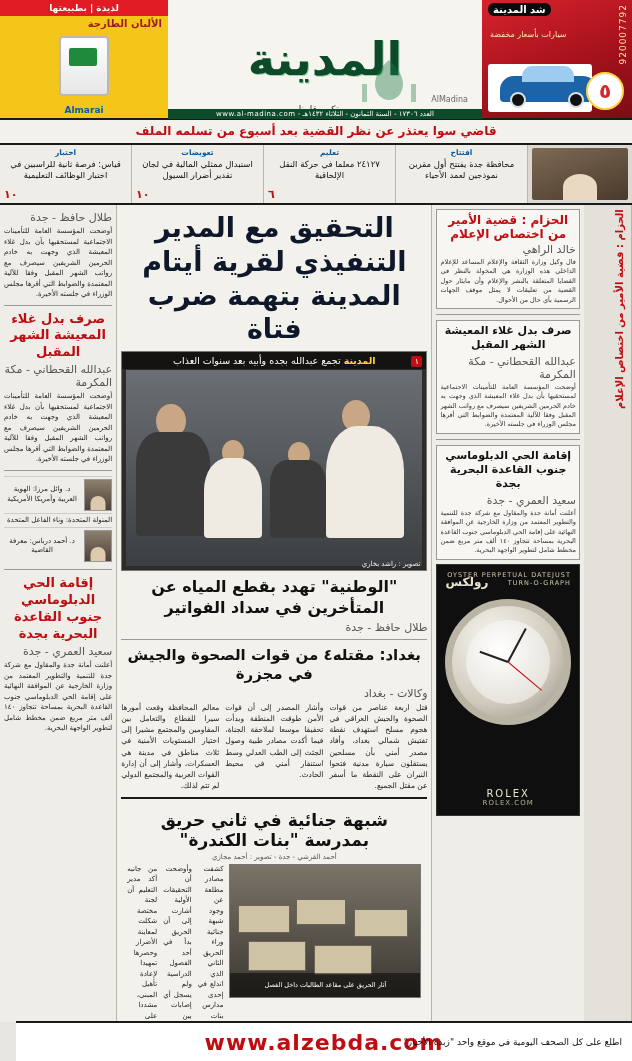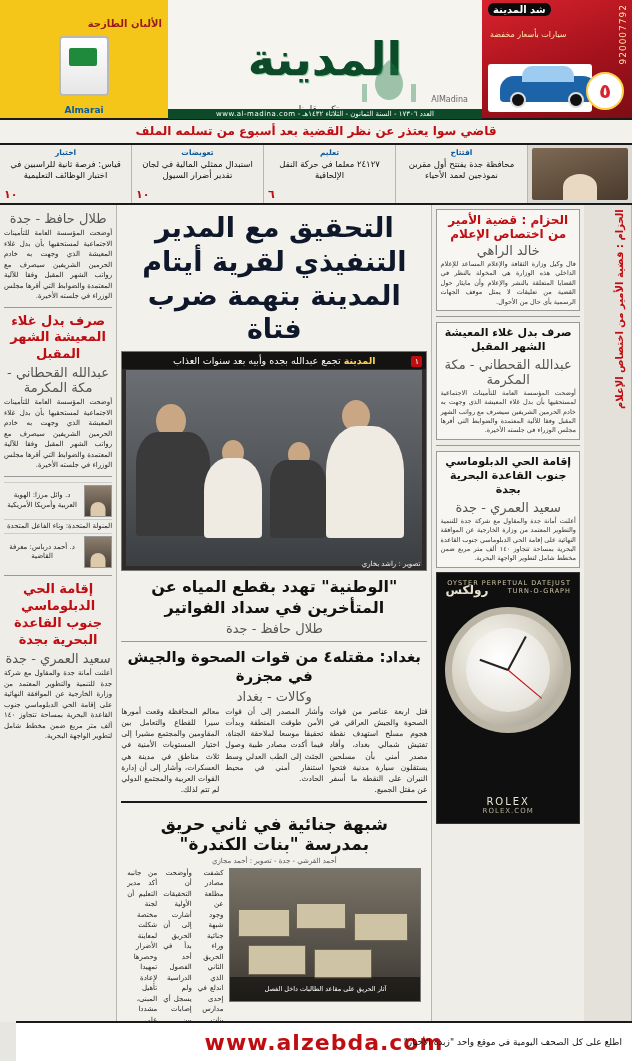--- a/index.html
+++ b/index.html
@@ -72,21 +72,21 @@
 
   .sub-head{font-size:16px;font-weight:bold;color:#111;text-align:center;margin:6px 0 2px;line-height:1.3;}
   .three-col{display:flex;gap:6px;font-size:7.5px;color:#222;line-height:1.5;text-align:justify;}
   .three-col .c{flex:1;}
   .rule{border-top:1px solid #999;margin:5px 0;}
   .rule.thick{border-top:2px solid #1a1a1a;}
 
   
   .col-side{width:150px;background:#efede8;border-right:1px solid #b9b6ae;padding:4px;box-sizing:border-box;}
   .side-title{font-size:13px;font-weight:bold;color:#c00d12;text-align:center;line-height:1.3;}
-  .side-by{font-size:13px;color:#555;text-align:center;margin:2px 0;}
+  .side-by{font-size:11px;color:#555;margin:2px 0;}
   .side-body{font-size:7px;color:#222;line-height:1.5;text-align:justify;}
 
   
   .rolex{position:relative;height:250px;background:#0f0f0f;color:#e8e2cf;overflow:hidden;border:1px solid #333;}
   .rolex .top{font-size:6.5px;letter-spacing:1px;color:#cfc6a5;padding:6px 8px 0;}
   .rolex .watch{position:absolute;top:34px;left:50%;transform:translateX(-50%);width:112px;height:112px;border-radius:50%;background:radial-gradient(circle at 35% 30%,#f7f5ef,#cfcabb 60%,#8f8b80);border:7px solid #b9b4a4;}
   .rolex .watch:before{content:"";position:absolute;inset:14px;border-radius:50%;background:radial-gradient(circle at 40% 35%,#fff,#ddd9cf);}
   .rolex .hand{position:absolute;left:50%;top:50%;width:2px;height:38px;background:#222;transform-origin:bottom center;}
   .rolex .h1{transform:translate(-50%,-100%) rotate(28deg);}
   .rolex .h2{transform:translate(-50%,-100%) rotate(-70deg);height:30px;}
@@ -147,20 +147,21 @@
         <rect x="8" y="26" width="5" height="18" fill="#1f7a46" opacity=".5"></rect>
         <rect x="57" y="26" width="5" height="18" fill="#1f7a46" opacity=".5"></rect>
       </svg>
       <div class="logo-ar">المدينة</div>
       <div class="lat">AlMadina</div>
       <div class="sub">صوتكم.. قلمنا</div>
       <div class="datebar">العدد ١٧٣٠٦ - السنة الثمانون - الثلاثاء ١٤٣٢هـ - www.al-madina.com</div>
     </div>
 
     <div class="mh-right-ad">
+      <div class="band">لذيذة | بطبيعتها</div>
       <div class="swirl">الألبان الطازجة</div>
       <div class="prod"></div>
       <div class="brand">Almarai</div>
     </div>
   </div>
 
   <div class="top-headline">
     <div class="h">قاضي سوا يعتذر عن نظر القضية بعد أسبوع من تسلمه الملف</div>
   </div>
 

